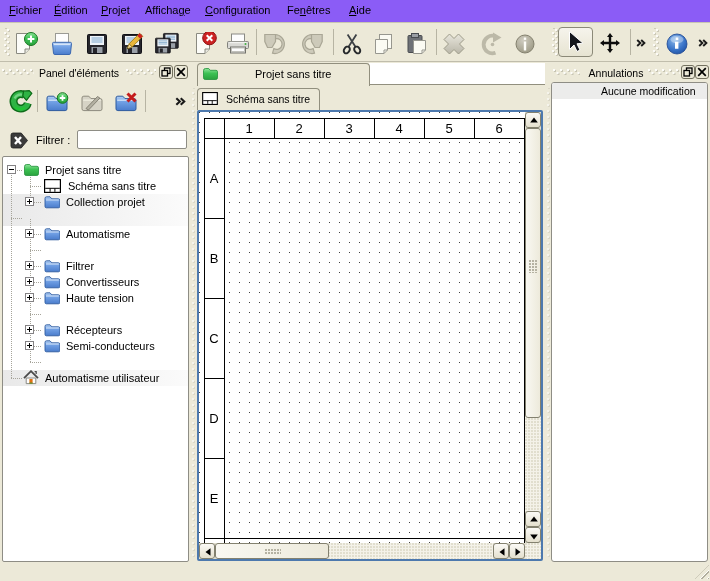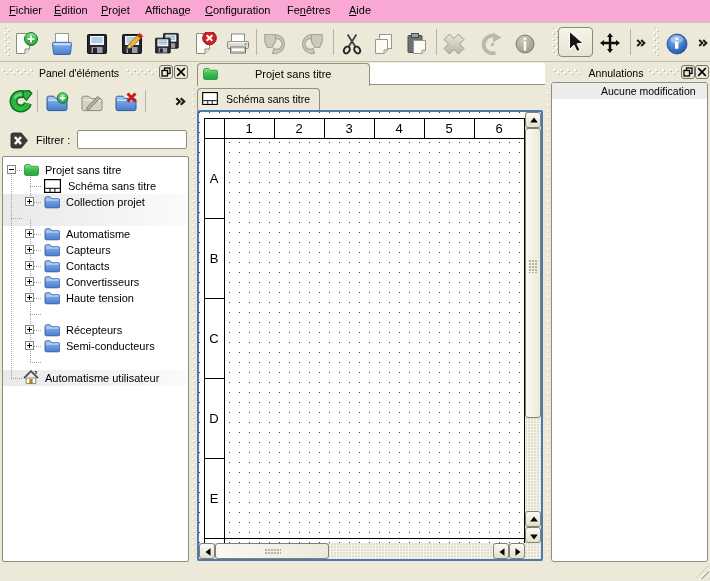--- a/index.html
+++ b/index.html
@@ -1,18 +1,18 @@
 <!DOCTYPE html>
 <html><head><meta charset="utf-8"><style>
 html,body{margin:0;padding:0;}
 body{-webkit-font-smoothing:antialiased;width:710px;height:581px;position:relative;overflow:hidden;
   background:#ece9d8;font-family:"Liberation Sans",sans-serif;font-size:11px;color:#000;}
 .abs{position:absolute;}
 
-#menubar{position:absolute;left:0;top:0;width:710px;height:22px;background:#f9a8d4;border-bottom:1px solid #c8c5b4;}
+#menubar{position:absolute;left:0;top:0;width:710px;height:22px;background:#8b5cf6;border-bottom:1px solid #c8c5b4;}
 .mi{position:absolute;top:4px;white-space:nowrap;}
 u{text-decoration:underline;}
 
 #toolbar{position:absolute;left:0;top:23px;width:710px;height:38px;background:#ece9d8;border-bottom:1px solid #c0bdac;}
 .tsep{position:absolute;top:6px;width:1px;height:26px;background:#b7b4a3;}
 .icon{position:absolute;}
 
 .vhandle{position:absolute;top:5px;width:6px;height:28px;
  background-image:
   repeating-linear-gradient(0deg,#fcfbf7 0 2px,transparent 2px 6px),
@@ -239,39 +239,29 @@
  <div class="trow" style="top:69px">
   <div class="exp" style="left:22px">
         <div class="h"></div>
         <div class="v"></div>
       </div>
   <svg class="abs" style="left:41px;top:1px" width="16" height="14">
         <use href="#i-folder"></use>
       </svg>
   <div class="tlabel" style="left:63px">Automatisme</div>
  </div>
- <div class="trow" style="top:85px">
+ <div class="trow" style="top:101px">
   <div class="exp" style="left:22px">
         <div class="h"></div>
         <div class="v"></div>
       </div>
   <svg class="abs" style="left:41px;top:1px" width="16" height="14">
         <use href="#i-folder"></use>
       </svg>
-  <div class="tlabel" style="left:63px">Capteurs</div>
- </div>
- <div class="trow" style="top:101px">
-  <div class="exp" style="left:22px">
-        <div class="h"></div>
-        <div class="v"></div>
-      </div>
-  <svg class="abs" style="left:41px;top:1px" width="16" height="14">
-        <use href="#i-folder"></use>
-      </svg>
-  <div class="tlabel" style="left:63px">Contacts</div>
+  <div class="tlabel" style="left:63px">Filtrer</div>
  </div>
  <div class="trow" style="top:133px">
   <div class="exp" style="left:22px">
         <div class="h"></div>
         <div class="v"></div>
       </div>
   <svg class="abs" style="left:41px;top:1px" width="16" height="14">
         <use href="#i-folder"></use>
       </svg>
   <div class="tlabel" style="left:63px">Haute tension</div>

